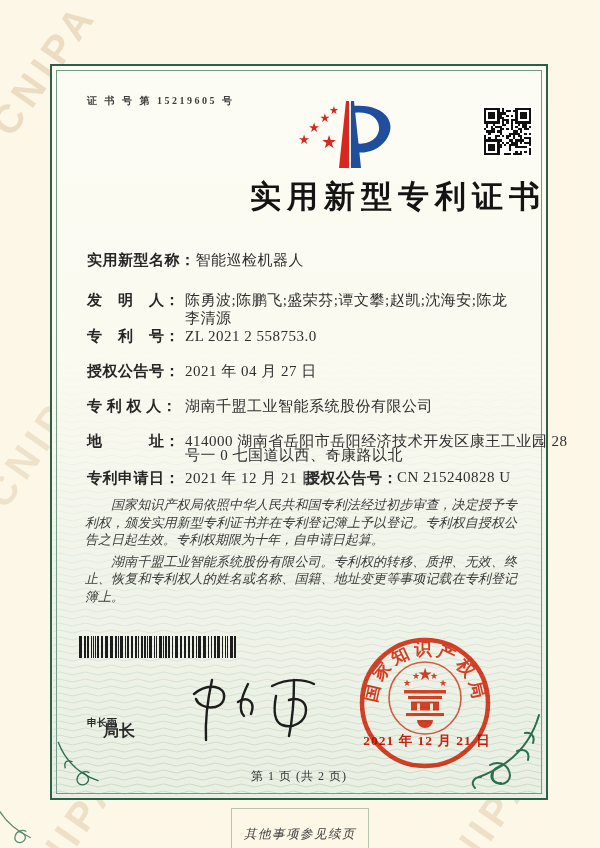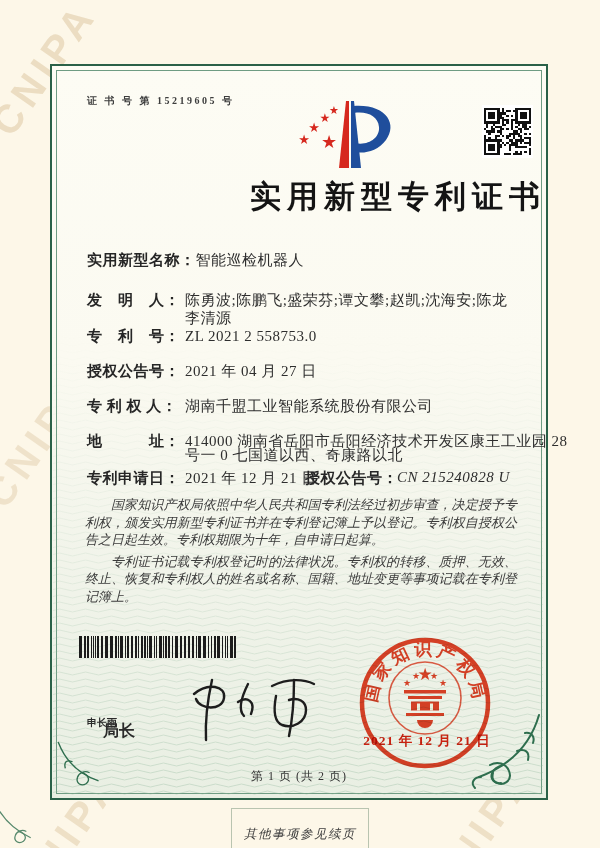--- a/index.html
+++ b/index.html
@@ -47,21 +47,21 @@
     font-size:31px; font-weight:700; color:#141414; letter-spacing:6px;
   }
 
   .row{
     position:absolute; left:35px; font-size:15px; color:#2e2e2e;
     white-space:nowrap; letter-spacing:.5px;
   }
   .row .lbl{display:inline-block; min-width:98px; font-weight:600; color:#262626;}
   .row .val{font-weight:400;}
   .row .lbl2{position:absolute; left:218px; font-weight:600; color:#262626;}
-  .row .val2{position:absolute; left:310px; font-weight:500;font-style:italic;}
+  .row .val2{position:absolute; left:310px; font-weight:500;}
   .cont{left:133px;}
 
   .paras{
     position:absolute; left:33px; top:430px; width:432px;
     font-size:13px; line-height:17.5px; color:#3a3a3a;
     font-style:italic; text-align:justify;
   }
   .paras p{margin:0 0 4px 0; text-indent:2em;}
 
   .barcode{position:absolute; left:25px; top:570px; width:162px; height:22px;}
@@ -420,21 +420,21 @@
     </div>
 
     <div class="row" style="top:403px">
       <span class="lbl">专利申请日：</span><span class="val">2021 年 12 月 21 日</span>
       <span class="lbl2">授权公告号：</span>
       <span class="val2">CN 215240828 U</span>
     </div>
 
     <div class="paras">
       <p>国家知识产权局依照中华人民共和国专利法经过初步审查，决定授予专利权，颁发实用新型专利证书并在专利登记簿上予以登记。专利权自授权公告之日起生效。专利权期限为十年，自申请日起算。</p>
-      <p>专利证书记载专利权登记时的法律状况。专利权的转移、质押、无效、终止、恢复和专利权人的姓名或名称、国籍、地址变更等事项记载在专利登记簿上。</p>
+      <p>湖南千盟工业智能系统股份有限公司。专利权的转移、质押、无效、终止、恢复和专利权人的姓名或名称、国籍、地址变更等事项记载在专利登记簿上。</p>
     </div>
 
     <div class="barcode">
       <svg id="barcode-svg" viewBox="0 0 162 22" preserveAspectRatio="none">
           <rect x="2" y="0" width="3" height="22"></rect>
           <rect x="7" y="0" width="2" height="22"></rect>
           <rect x="10" y="0" width="2" height="22"></rect>
           <rect x="14" y="0" width="1" height="22"></rect>
           <rect x="16" y="0" width="1" height="22"></rect>
           <rect x="18" y="0" width="1" height="22"></rect>

